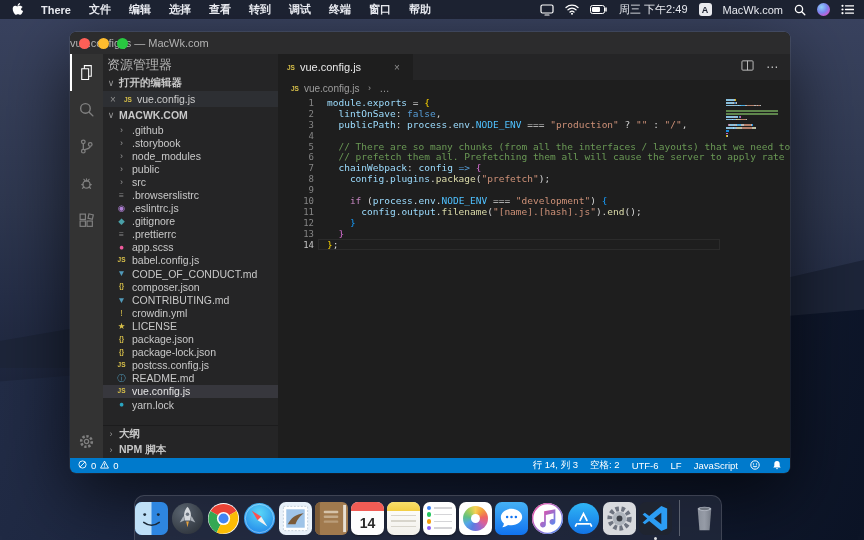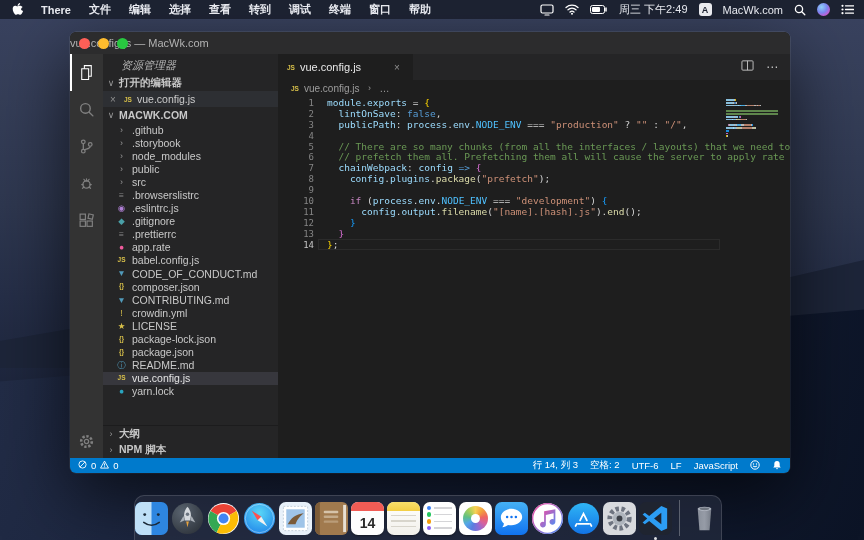--- a/index.html
+++ b/index.html
@@ -34,21 +34,21 @@
   .light{width:11px;height:11px;border-radius:50%;}
   .window-title{position:absolute;left:0;right:0;text-align:left;color:#b2b2b2;font-size:11px;}
   .main{flex:1;display:flex;min-height:0;}
   
   .activitybar{width:33px;background:var(--activitybar-bg,#333333);display:flex;flex-direction:column;align-items:center;flex:0 0 auto;}
   .ab-icon{width:33px;height:37px;display:flex;align-items:center;justify-content:center;opacity:.55;}
   .ab-icon.active{opacity:1;box-shadow:inset 2px 0 0 #fff;}
   .ab-spacer{flex:1;}
   
   .sidebar{width:175px;background:var(--sidebar-bg,#252526);color:#cccccc;display:flex;flex-direction:column;flex:0 0 auto;min-height:0;}
-  .sidebar-title{height:21px;line-height:22px;padding-left:18px;color:#b6b6b6;font-size:11px;font-style:italic;}
+  .sidebar-title{height:21px;line-height:22px;padding-left:4px;color:#b6b6b6;font-size:13px;}
   .section-header{height:16px;display:flex;align-items:center;font-weight:bold;font-size:10.5px;color:#c8c8c8;padding-left:3px;gap:3px;}
   .chev{width:10px;text-align:center;color:#9a9a9a;font-weight:normal;font-size:9px;}
   .open-editor-row{height:16px;display:flex;align-items:center;padding-left:7px;gap:5px;background:#2d2f33;font-size:10.5px;}
   .close-x{color:#8f8f8f;font-size:10px;width:9px;}
   .js-badge{color:#d8c04a;font-weight:bold;font-size:6.5px;letter-spacing:0;}
   .tree{flex:1;min-height:0;}
   .tree-row{height:13.1px;display:flex;align-items:center;padding-left:13px;gap:5px;font-size:10.5px;color:#c9c9c9;white-space:nowrap;}
   .tree-row.selected{background:var(--selected-row,#37373d);color:#e4e4e4;}
   .tree-ico{width:11px;flex:0 0 auto;text-align:center;font-size:8.5px;line-height:1;}
   .tree-chev{width:11px;flex:0 0 auto;text-align:center;color:#9a9a9a;font-size:9px;}
@@ -274,21 +274,21 @@
           <div class="tree-row">
             <span class="tree-ico" style="color: rgb(74, 160, 168);">◆</span>
             <span>.gitignore</span>
           </div>
           <div class="tree-row">
             <span class="tree-ico" style="color: rgb(138, 138, 138);">≡</span>
             <span>.prettierrc</span>
           </div>
           <div class="tree-row">
             <span class="tree-ico" style="color: rgb(239, 91, 156);">●</span>
-            <span>app.rate</span>
+            <span>app.scss</span>
           </div>
           <div class="tree-row">
             <span class="tree-ico" style="color: rgb(216, 192, 74); font-weight: bold; font-size: 6.5px;">JS</span>
             <span>babel.config.js</span>
           </div>
           <div class="tree-row">
             <span class="tree-ico" style="color: rgb(81, 154, 186);">▼</span>
             <span>CODE_OF_CONDUCT.md</span>
           </div>
           <div class="tree-row">
@@ -302,25 +302,29 @@
           <div class="tree-row">
             <span class="tree-ico" style="color: rgb(216, 192, 74);">!</span>
             <span>crowdin.yml</span>
           </div>
           <div class="tree-row">
             <span class="tree-ico" style="color: rgb(216, 192, 74);">★</span>
             <span>LICENSE</span>
           </div>
           <div class="tree-row">
             <span class="tree-ico" style="color: rgb(216, 192, 74); font-weight: bold; font-size: 6.5px;">{}</span>
+            <span>package.json</span>
+          </div>
+          <div class="tree-row">
+            <span class="tree-ico" style="color: rgb(216, 192, 74); font-weight: bold; font-size: 6.5px;">{}</span>
             <span>package-lock.json</span>
           </div>
           <div class="tree-row">
-            <span class="tree-ico" style="color: rgb(216, 192, 74); font-weight: bold; font-size: 6.5px;">{}</span>
-            <span>package.json</span>
+            <span class="tree-ico" style="color: rgb(216, 192, 74); font-weight: bold; font-size: 6.5px;">JS</span>
+            <span>postcss.config.js</span>
           </div>
           <div class="tree-row">
             <span class="tree-ico" style="color: rgb(81, 154, 186);">ⓘ</span>
             <span>README.md</span>
           </div>
           <div class="tree-row selected">
             <span class="tree-ico" style="color: rgb(216, 192, 74); font-weight: bold; font-size: 6.5px;">JS</span>
             <span>vue.config.js</span>
           </div>
           <div class="tree-row">

